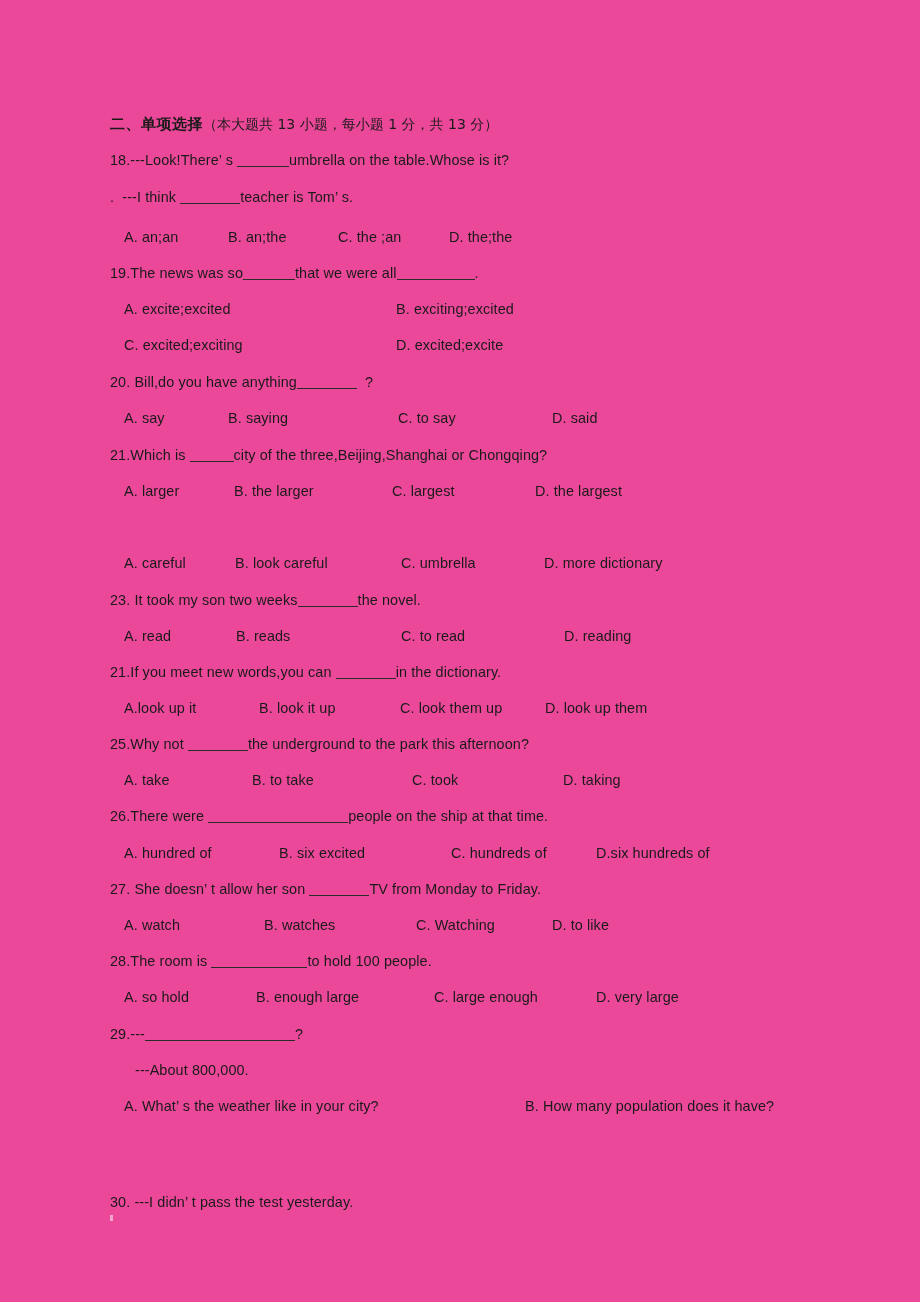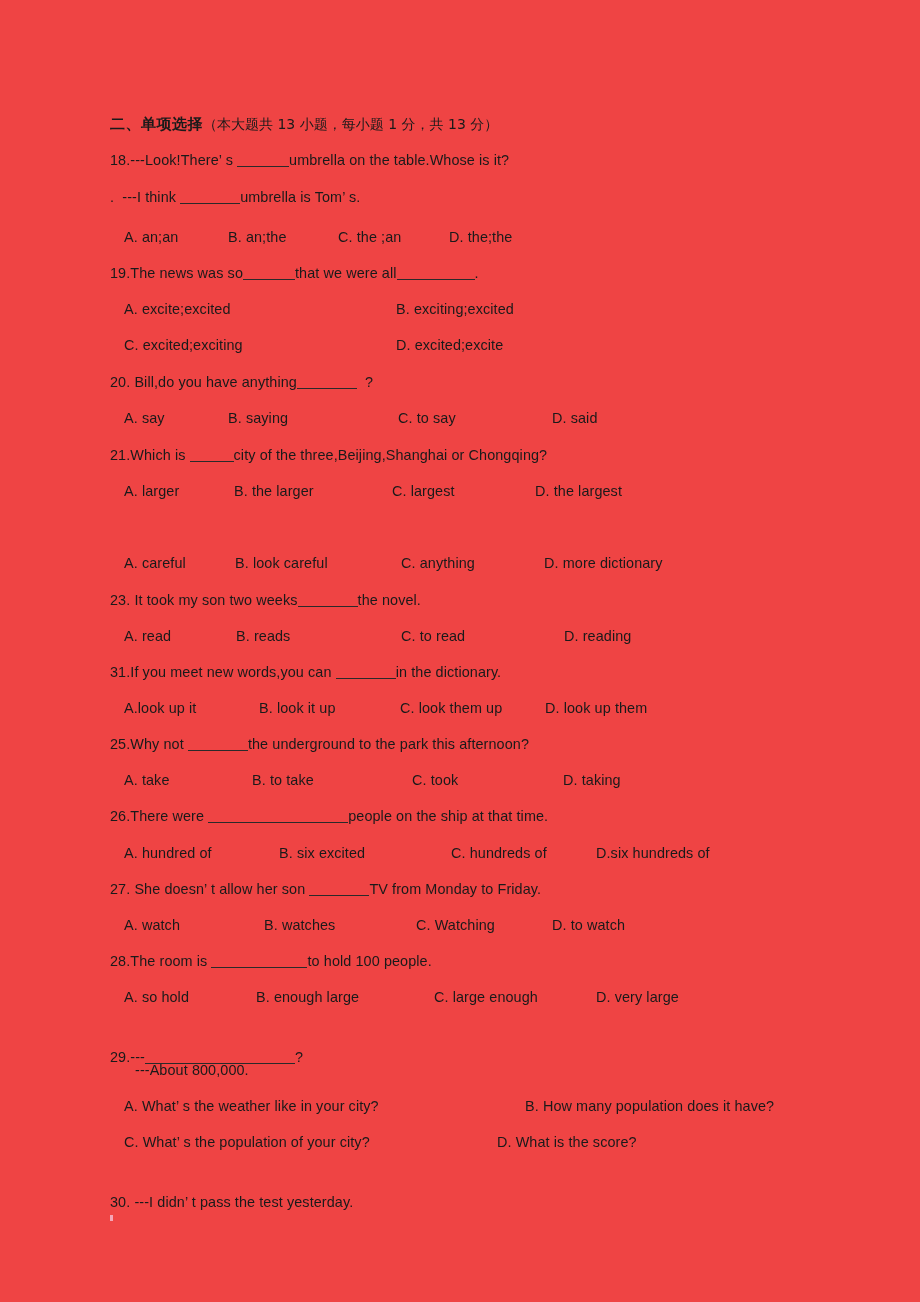--- a/index.html
+++ b/index.html
@@ -11,21 +11,21 @@
     width: 920px;
     height: 1302px;
     position: relative;
     overflow: hidden;
     font-family: "Liberation Serif", serif;
     color: #1a1a1a;
   }
   .page {
     position: absolute;
     inset: 0;
-    background: #ef4444;
+    background: #ec4899;
   }
 
   
   .section-heading {
     position: absolute;
     left: 110px;
     top: 113px;
     font-size: 15.5px;
     line-height: 22px;
     white-space: pre;
@@ -77,70 +77,69 @@
 </style>
 </head>
 <body>
 
 <div class="page">
 
   <div class="section-heading"><span class="cn-bold">二、单项选择</span><span class="cn-norm">（本大题共 13 小题，每小题 1 分，共 13 分）</span></div>
 
   <div class="q-line stem" style="top:151px"><span>18.---Look!There’ s </span><span class="blank b-md"></span><span>umbrella on the table.Whose is it?</span></div>
 
-  <div class="q-line cont" style="top:188px"><span>.  ---I think </span><span class="blank b-lg"></span><span>umbrella is Tom’ s.</span></div>
+  <div class="q-line cont" style="top:188px"><span>.  ---I think </span><span class="blank b-lg"></span><span>teacher is Tom’ s.</span></div>
 
   <div class="q-line opts" style="top:228px"><span class="col" style="width:104px">A. an;an</span><span class="col" style="width:110px">B. an;the</span><span class="col" style="width:111px">C. the ;an</span><span class="col">D. the;the</span></div>
 
   <div class="q-line stem" style="top:264px"><span>19.The news was so</span><span class="blank b-md"></span><span>that we were all</span><span class="blank b-xl"></span><span>.</span></div>
 
   <div class="q-line opts" style="top:300px"><span class="col" style="width:272px">A. excite;excited</span><span class="col">B. exciting;excited</span></div>
 
   <div class="q-line opts" style="top:336px"><span class="col" style="width:272px">C. excited;exciting</span><span class="col">D. excited;excite</span></div>
 
   <div class="q-line stem" style="top:373px"><span>20. Bill,do you have anything</span><span class="blank b-lg"></span><span>  ?</span></div>
 
   <div class="q-line opts" style="top:409px"><span class="col" style="width:104px">A. say</span><span class="col" style="width:170px">B. saying</span><span class="col" style="width:154px">C. to say</span><span class="col">D. said</span></div>
 
   <div class="q-line stem" style="top:446px"><span>21.Which is </span><span class="blank b-sm"></span><span>city of the three,Beijing,Shanghai or Chongqing?</span></div>
 
   <div class="q-line opts" style="top:482px"><span class="col" style="width:110px">A. larger</span><span class="col" style="width:158px">B. the larger</span><span class="col" style="width:143px">C. largest</span><span class="col">D. the largest</span></div>
 
 
-  <div class="q-line opts" style="top:554px"><span class="col" style="width:111px">A. careful</span><span class="col" style="width:166px">B. look careful</span><span class="col" style="width:143px">C. anything</span><span class="col">D. more dictionary</span></div>
+  <div class="q-line opts" style="top:554px"><span class="col" style="width:111px">A. careful</span><span class="col" style="width:166px">B. look careful</span><span class="col" style="width:143px">C. umbrella</span><span class="col">D. more dictionary</span></div>
 
   <div class="q-line stem" style="top:591px"><span>23. It took my son two weeks</span><span class="blank b-lg"></span><span>the novel.</span></div>
 
   <div class="q-line opts" style="top:627px"><span class="col" style="width:112px">A. read</span><span class="col" style="width:165px">B. reads</span><span class="col" style="width:163px">C. to read</span><span class="col">D. reading</span></div>
 
-  <div class="q-line stem" style="top:663px"><span>31.If you meet new words,you can </span><span class="blank b-lg"></span><span>in the dictionary.</span></div>
+  <div class="q-line stem" style="top:663px"><span>21.If you meet new words,you can </span><span class="blank b-lg"></span><span>in the dictionary.</span></div>
 
   <div class="q-line opts" style="top:699px"><span class="col" style="width:135px">A.look up it</span><span class="col" style="width:141px">B. look it up</span><span class="col" style="width:145px">C. look them up</span><span class="col">D. look up them</span></div>
 
   <div class="q-line stem" style="top:735px"><span>25.Why not </span><span class="blank b-lg"></span><span>the underground to the park this afternoon?</span></div>
 
   <div class="q-line opts" style="top:771px"><span class="col" style="width:128px">A. take</span><span class="col" style="width:160px">B. to take</span><span class="col" style="width:151px">C. took</span><span class="col">D. taking</span></div>
 
   <div class="q-line stem" style="top:807px"><span>26.There were </span><span class="blank b-huge"></span><span>people on the ship at that time.</span></div>
 
   <div class="q-line opts" style="top:844px"><span class="col" style="width:155px">A. hundred of</span><span class="col" style="width:172px">B. six excited</span><span class="col" style="width:145px">C. hundreds of</span><span class="col">D.six hundreds of</span></div>
 
   <div class="q-line stem" style="top:880px"><span>27. She doesn’ t allow her son </span><span class="blank b-lg"></span><span>TV from Monday to Friday.</span></div>
 
-  <div class="q-line opts" style="top:916px"><span class="col" style="width:140px">A. watch</span><span class="col" style="width:152px">B. watches</span><span class="col" style="width:136px">C. Watching</span><span class="col">D. to watch</span></div>
+  <div class="q-line opts" style="top:916px"><span class="col" style="width:140px">A. watch</span><span class="col" style="width:152px">B. watches</span><span class="col" style="width:136px">C. Watching</span><span class="col">D. to like</span></div>
 
   <div class="q-line stem" style="top:952px"><span>28.The room is </span><span class="blank b-xxl"></span><span>to hold 100 people.</span></div>
 
   <div class="q-line opts" style="top:988px"><span class="col" style="width:132px">A. so hold</span><span class="col" style="width:178px">B. enough large</span><span class="col" style="width:162px">C. large enough</span><span class="col">D. very large</span></div>
 
-  <div class="q-line stem" style="top:1048px"><span>29.---</span><span class="blank" style="width:150px"></span><span>?</span></div>
+  <div class="q-line stem" style="top:1025px"><span>29.---</span><span class="blank" style="width:150px"></span><span>?</span></div>
 
   <div class="q-line" style="left:135px; top:1061px">---About 800,000.</div>
 
   <div class="q-line opts" style="top:1097px"><span class="col" style="width:401px">A. What’ s the weather like in your city?</span><span class="col">B. How many population does it have?</span></div>
 
-  <div class="q-line opts" style="top:1133px"><span class="col" style="width:373px">C. What’ s the population of your city?</span><span class="col">D. What is the score?</span></div>
 
   <div class="q-line stem" style="top:1193px">30. ---I didn’ t pass the test yesterday.</div>
 
   <div style="position:absolute; left:110px; top:1215px; width:3px; height:6px; background:#f7c7de; opacity:0.75;"></div>
 
 </div>
 
 </body></html>

